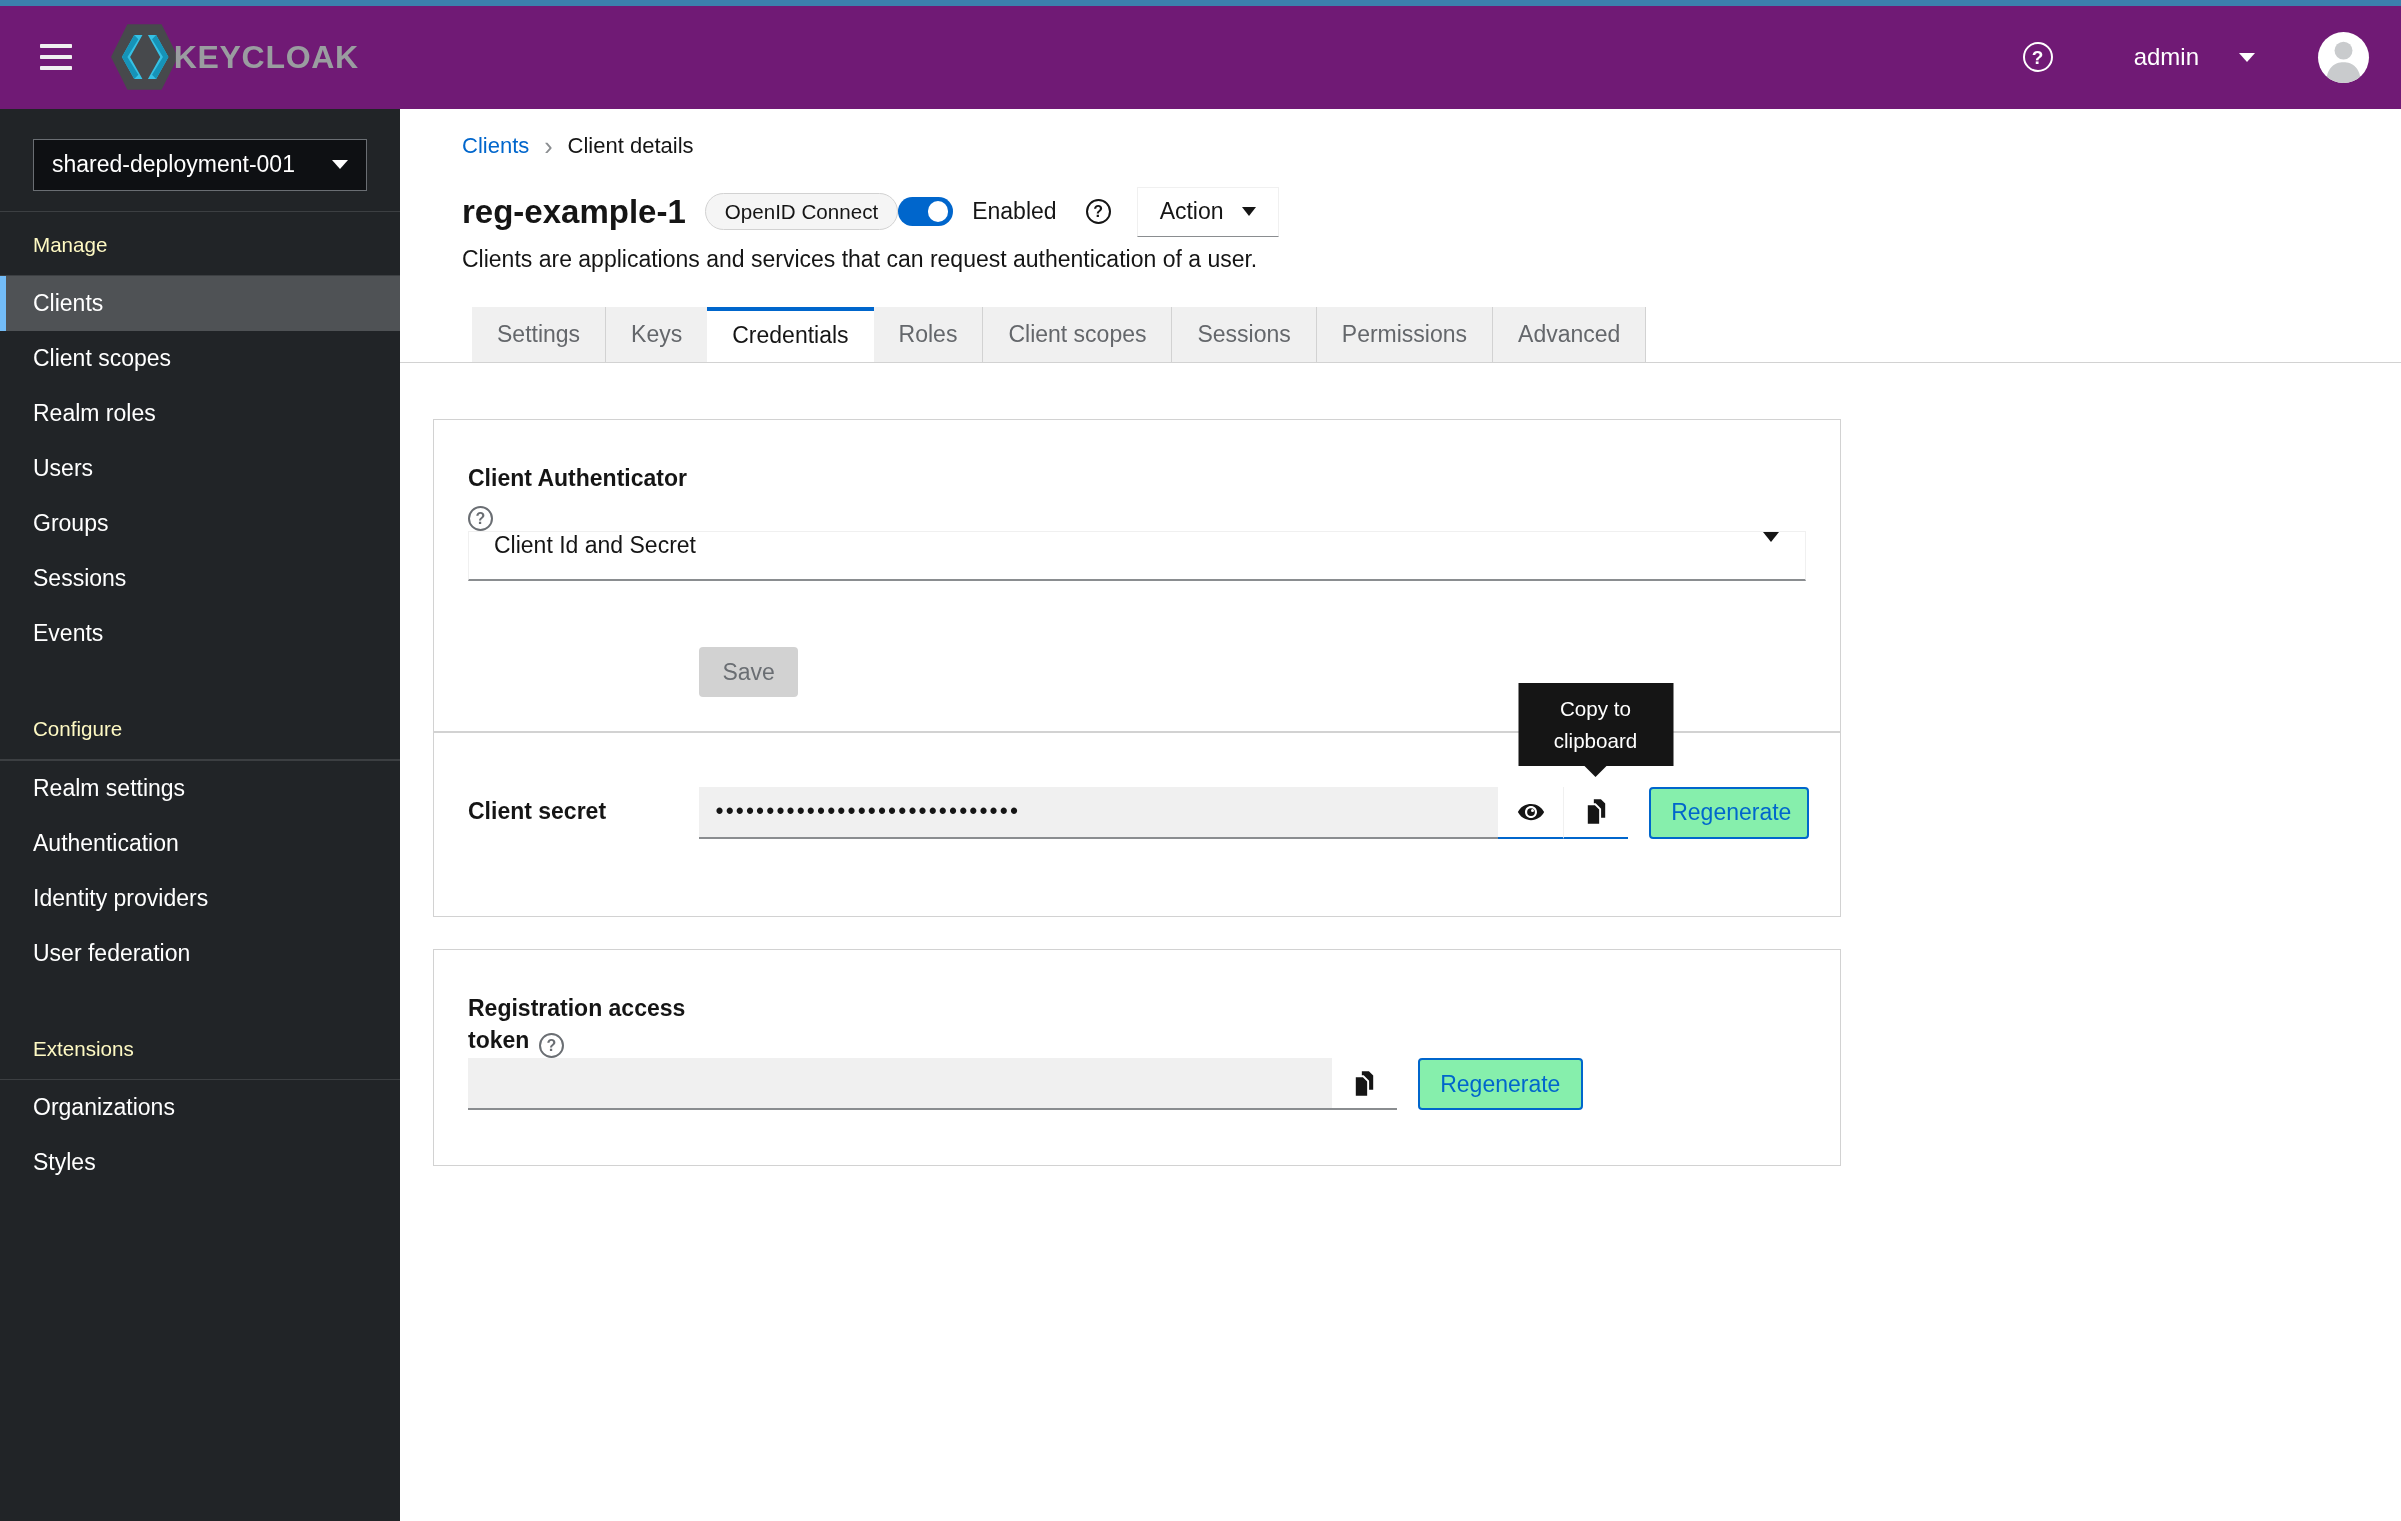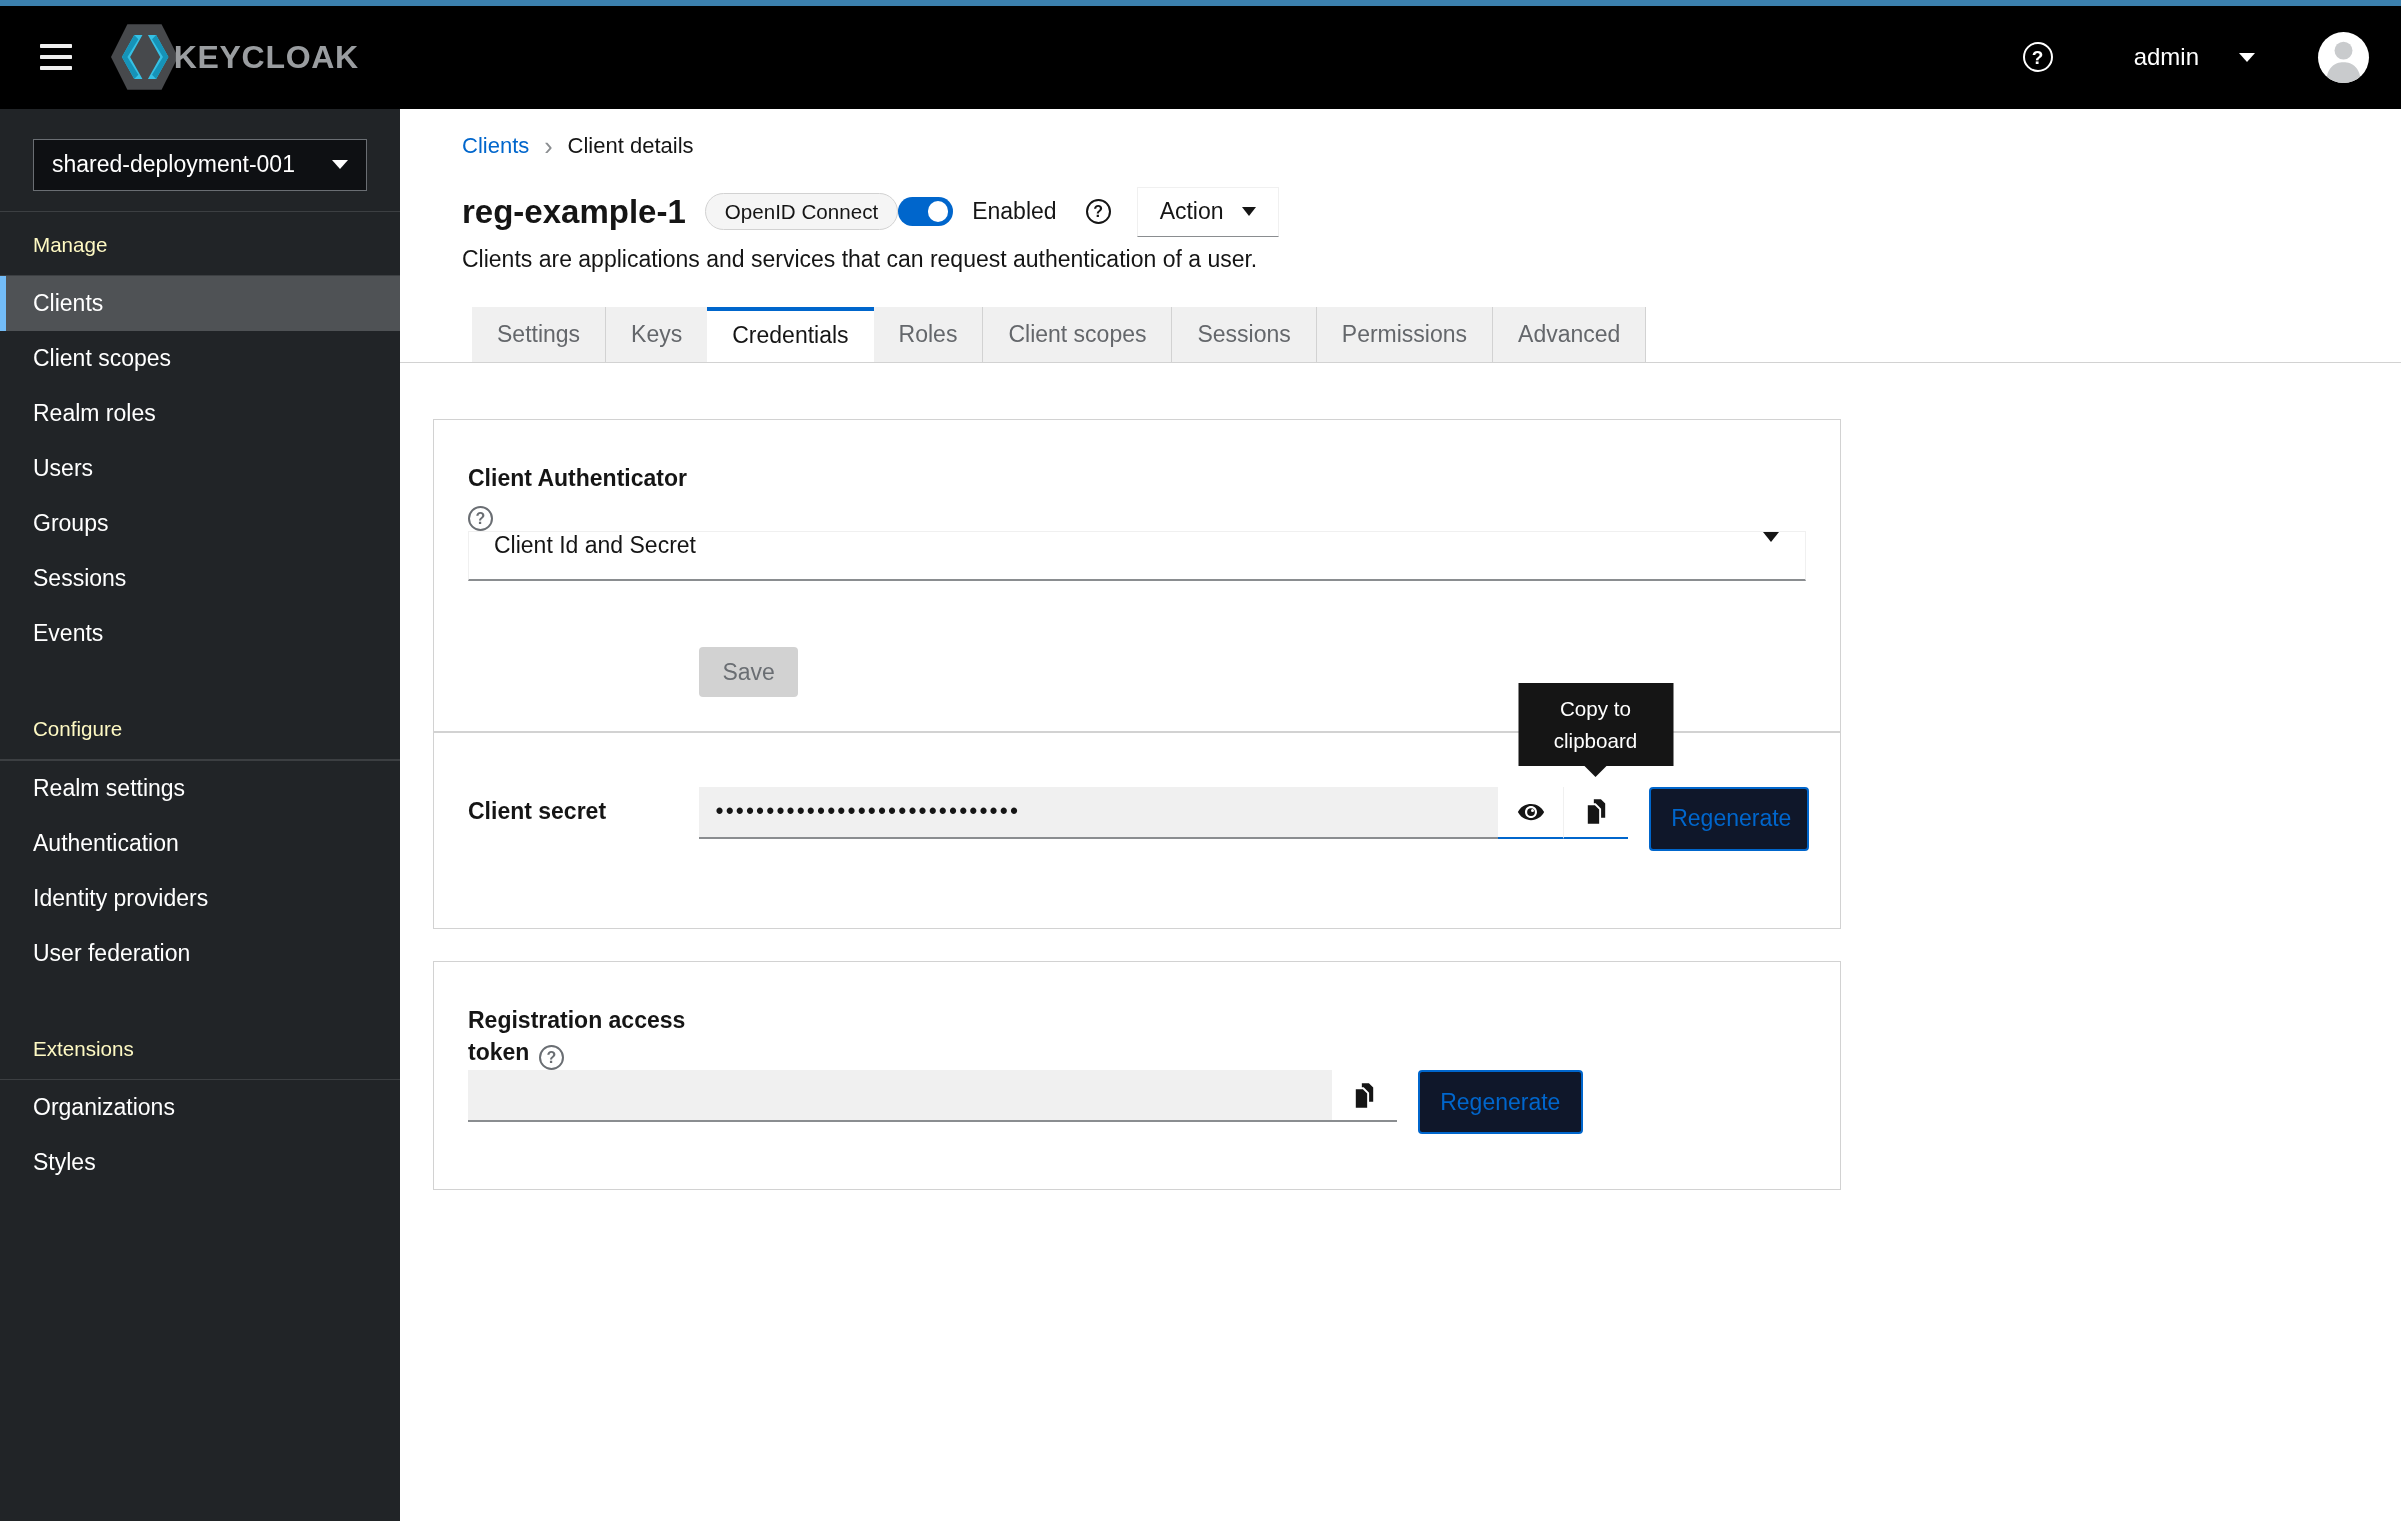--- a/index.html
+++ b/index.html
@@ -8,21 +8,21 @@
     font-family: "Liberation Sans", "DejaVu Sans", sans-serif;
     background: #ffffff;
     overflow: hidden;
     color: #151515;
   }
   .page { width: 2401px; height: 1521px; display: flex; flex-direction: column; }
 
   
   .top-strip { height: 5.5px; background: #3b80ad; flex: 0 0 auto; }
   .masthead {
-    height: 103px; background: #000000; display: flex; align-items: center;
+    height: 103px; background: #701a75; display: flex; align-items: center;
     padding: 0 32px 0 39px; flex: 0 0 auto;
   }
   .hamburger { background: none; border: none; cursor: pointer; display: flex; flex-direction: column; gap: 6.2px; padding: 4.1px 1.4px; }
   .hamburger span { display: block; width: 32px; height: 4.8px; background: #f0f0f0; border-radius: 0.7px; }
   .brand { display: flex; align-items: center; margin-left: 37px; }
   .brand-text {
     color: #9a9da0; font-size: 32px; font-weight: 700; letter-spacing: 0.7px;
     margin-left: -4.1px;
   }
   .masthead-right { margin-left: auto; display: flex; align-items: center; }
@@ -145,21 +145,21 @@
   .ro-input.secret { width: 799px; }
   .ro-input.token { width: 864px; }
   .icon-btn {
     width: 65px; height: 52px; background: #ffffff; border: none;
     display: flex; align-items: center; justify-content: center; cursor: pointer;
   }
   .icon-btn.blue-under { border-bottom: 2.8px solid #0066cc; }
   .icon-btn.gray-under { border-bottom: 2.1px solid #8a8d90; }
   .icon-btn.sep { border-left: 1.4px solid #f0f0f0; }
   .btn-regenerate {
-    margin-left: 20.6px; min-width: 160px; height: 64px; background: #0f172a;
+    margin-left: 20.6px; min-width: 160px; height: 52px; background: #86efac;
     border: 2.1px solid #0066cc; border-radius: 4.1px; color: #0066cc; font-size: 23px;
     cursor: pointer; font-family: inherit; padding: 0 20.6px;
   }
 
   
   .tooltip-anchor { position: relative; }
   .tooltip {
     position: absolute; bottom: calc(100% + 20.6px); left: 50%; transform: translateX(-50%);
     width: 155px; background: #151515; color: #ffffff; font-size: 20.6px; line-height: 32px;
     text-align: center; padding: 9.6px 6.9px; z-index: 5;

